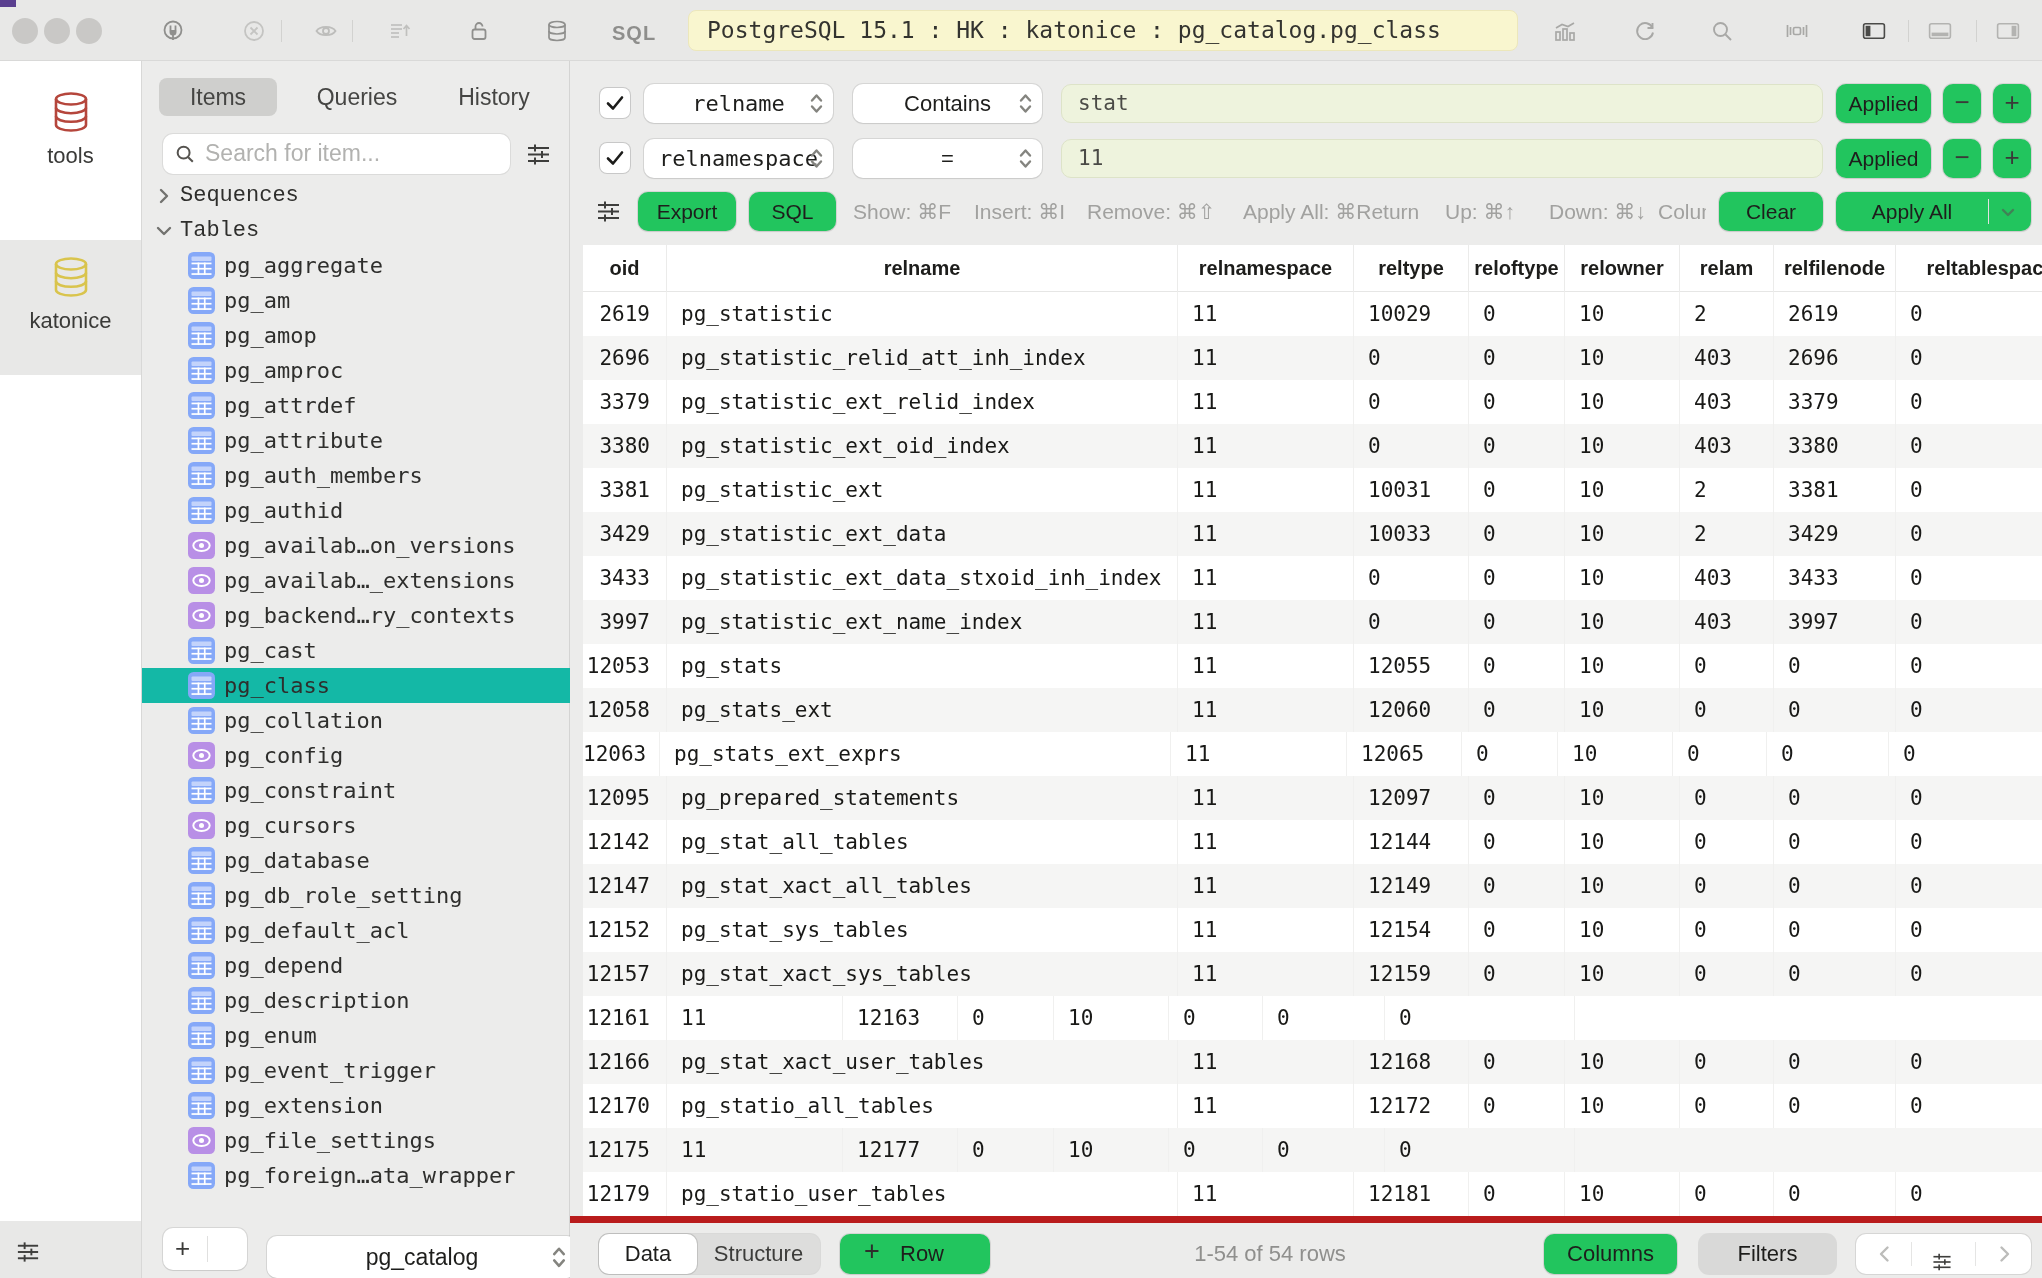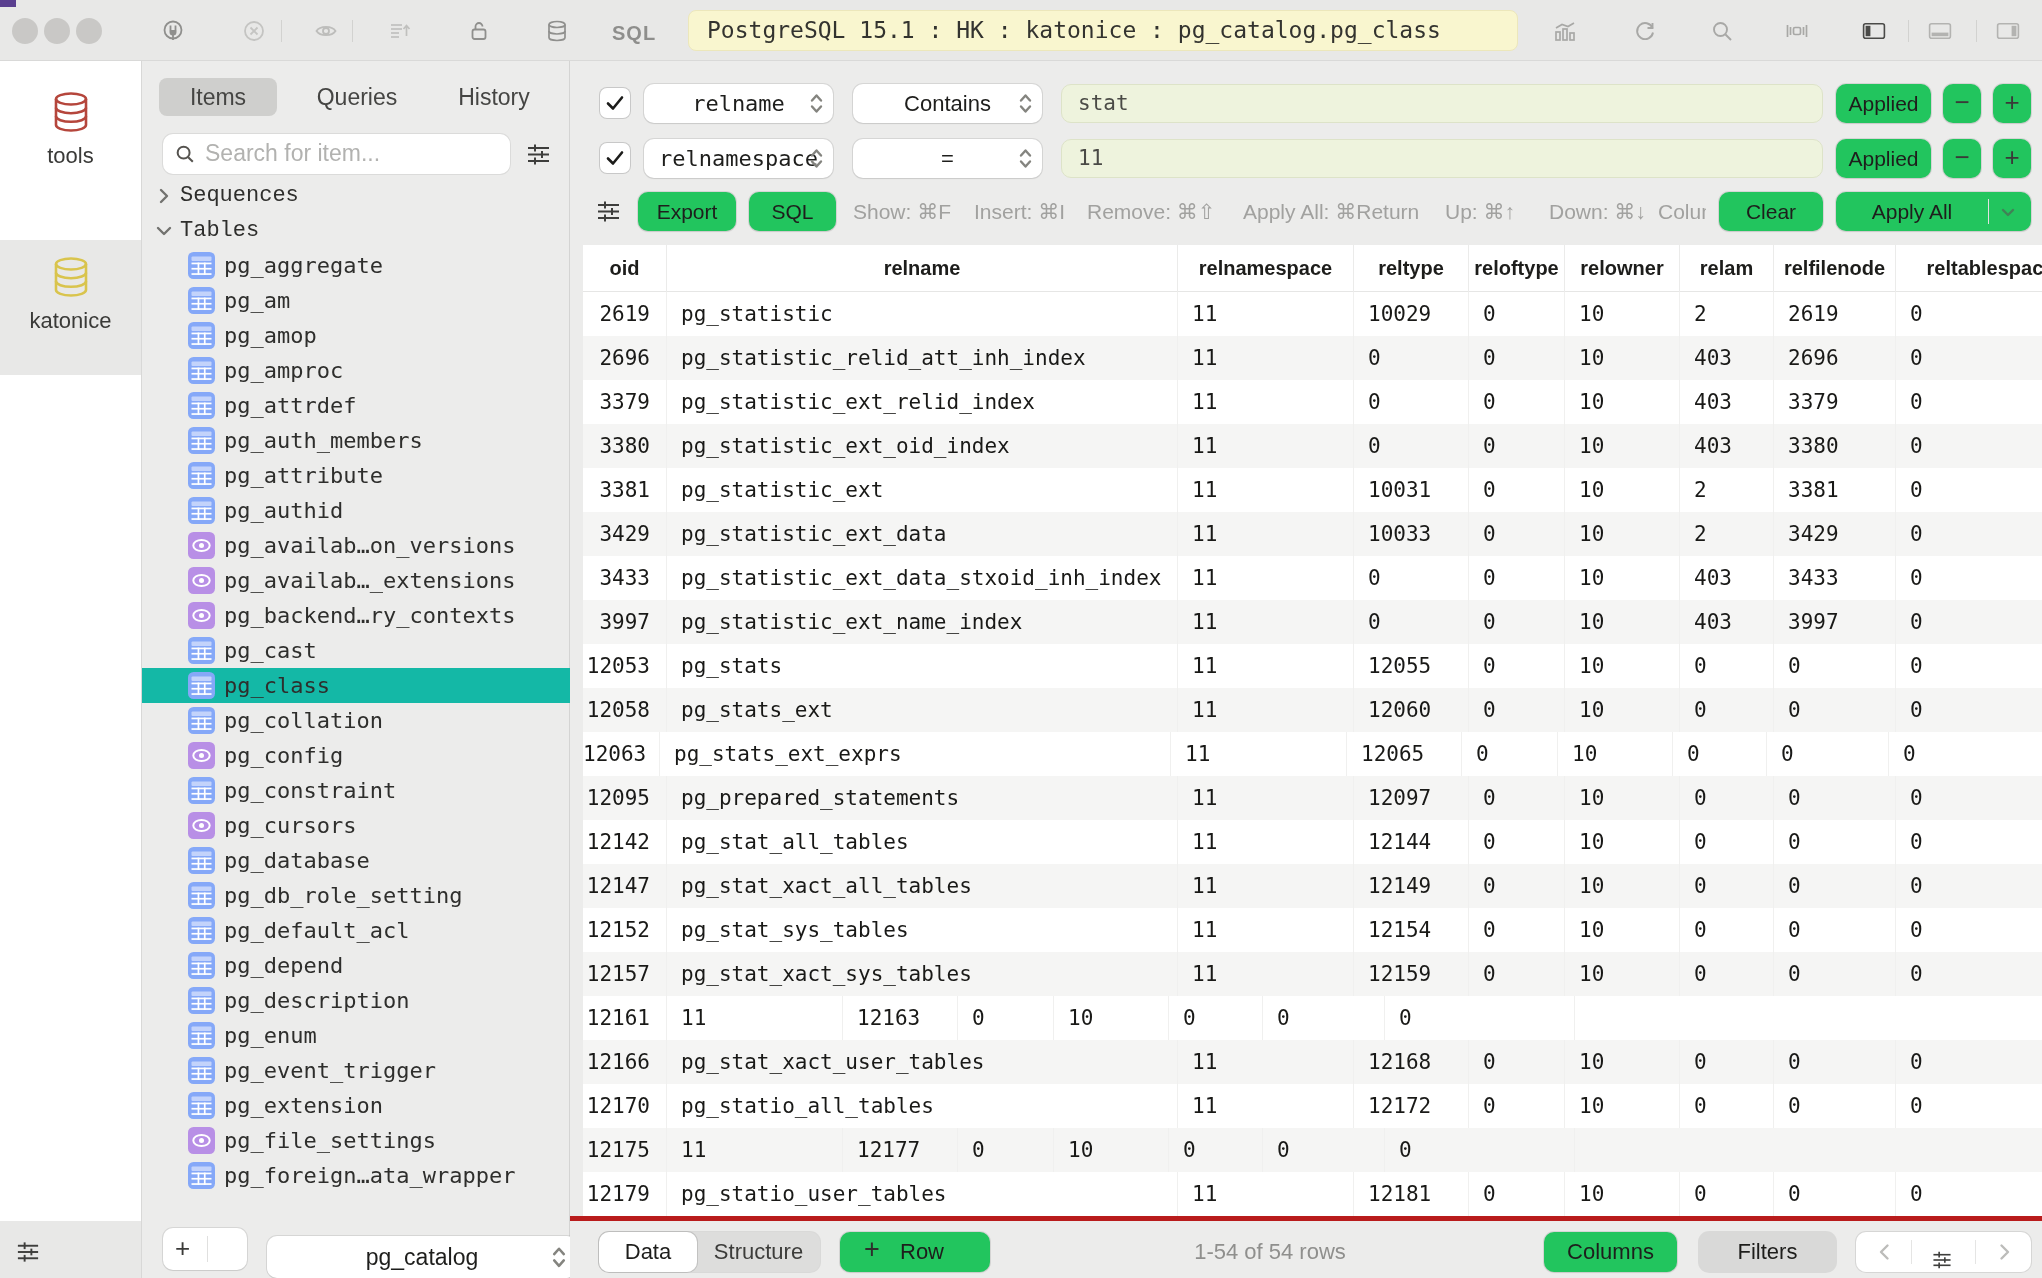--- a/index.html
+++ b/index.html
@@ -87,21 +87,21 @@
   
   #grid { position:absolute; left:13px; top:184px; width:1459px; height:971px; overflow:hidden; background:#fff; }
   #ghead { display:flex; height:47px; border-bottom:1px solid #e6e6e5; background:#fff; width:1510px; }
   .hcell { height:47px; line-height:47px; text-align:center; font-size:20px; font-weight:bold; color:#1d1d1b; border-right:1px solid #ebebea; overflow:hidden; white-space:nowrap; flex:none; }
   .grow { display:flex; height:44px; width:1510px; background:#fff; }
   .grow:nth-child(even) { background:#f5f5f4; }
   .gcell { height:44px; line-height:44px; font-family:"DejaVu Sans Mono",monospace; font-size:21px; color:#191917; border-right:1px solid #f0f0ef; overflow:hidden; white-space:nowrap; padding-left:14px; flex:none; }
   .gcell.num0 { text-align:right; padding-left:0; padding-right:16px; }
 
   
-  #statusbar { position:absolute; left:0; top:1155px; width:1472px; height:62px; background:#ececeb; border-top:5px solid #b91c1c; }
+  #statusbar { position:absolute; left:0; top:1155px; width:1472px; height:62px; background:#ececeb; border-top:7px solid #b91c1c; }
   #seg { position:absolute; left:29px; top:11px; width:221px; height:40px; border-radius:10px; background:#dddddc; box-shadow:0 0 0 1px rgba(0,0,0,.08); }
   #seg-data { position:absolute; left:0; top:0; width:98px; height:40px; background:#fff; border-radius:10px; box-shadow:0 0 0 1px rgba(0,0,0,.12); line-height:40px; text-align:center; font-size:22px; color:#1d1d1b; }
   #seg-structure { position:absolute; left:98px; top:0; width:123px; height:40px; line-height:40px; text-align:center; font-size:22px; color:#3c3c3a; }
   #addrow-btn { position:absolute; left:270px; top:11px; width:150px; height:40px; }
   #addrow-btn .plus { position:absolute; left:24px; top:2px; font-size:27px; color:#2e2e2c; }
   #addrow-btn .lbl { position:absolute; left:60px; line-height:40px; font-size:22px; }
   #row-count { position:absolute; left:540px; top:11px; width:320px; text-align:center; line-height:40px; font-size:22px; color:#8f8f8d; }
   #columns-btn { position:absolute; left:974px; top:11px; width:133px; height:40px; line-height:40px; font-size:22px; }
   #filters-btn { position:absolute; left:1129px; top:11px; width:137px; height:40px; line-height:40px; font-size:22px; background:#d9d9d8; border-radius:10px; text-align:center; box-shadow:0 0 0 1px rgba(0,0,0,.08); color:#1d1d1b; }
   #pager { position:absolute; left:1286px; top:11px; width:175px; height:40px; background:#fff; border-radius:10px; box-shadow:0 0 0 1px rgba(0,0,0,.09); }
@@ -370,37 +370,37 @@
               <rect x="3.5" y="4.5" width="20" height="4.6" rx="1" fill="#c3d3fb"></rect>
               <g fill="#ffffff">
                 <rect x="3.5" y="10.6" width="20" height="1.7"></rect>
                 <rect x="3.5" y="15.9" width="20" height="1.7"></rect>
                 <rect x="3.5" y="21.2" width="20" height="1.7"></rect>
                 <rect x="9.6" y="10.6" width="1.7" height="12.3"></rect>
                 <rect x="15.9" y="10.6" width="1.7" height="12.3"></rect>
               </g>
             </svg>
           </span>
+          <span class="tree-name">pg_attribute</span>
+        </div>
+        <div class="tree-row">
+          <span class="tree-ic">
+            <svg viewBox="0 0 27 27">
+              <rect width="27" height="27" rx="5.5" fill="#85a8f8"></rect>
+              <rect x="3.5" y="4.5" width="20" height="4.6" rx="1" fill="#c3d3fb"></rect>
+              <g fill="#ffffff">
+                <rect x="3.5" y="10.6" width="20" height="1.7"></rect>
+                <rect x="3.5" y="15.9" width="20" height="1.7"></rect>
+                <rect x="3.5" y="21.2" width="20" height="1.7"></rect>
+                <rect x="9.6" y="10.6" width="1.7" height="12.3"></rect>
+                <rect x="15.9" y="10.6" width="1.7" height="12.3"></rect>
+              </g>
+            </svg>
+          </span>
           <span class="tree-name">pg_auth_members</span>
-        </div>
-        <div class="tree-row">
-          <span class="tree-ic">
-            <svg viewBox="0 0 27 27">
-              <rect width="27" height="27" rx="5.5" fill="#85a8f8"></rect>
-              <rect x="3.5" y="4.5" width="20" height="4.6" rx="1" fill="#c3d3fb"></rect>
-              <g fill="#ffffff">
-                <rect x="3.5" y="10.6" width="20" height="1.7"></rect>
-                <rect x="3.5" y="15.9" width="20" height="1.7"></rect>
-                <rect x="3.5" y="21.2" width="20" height="1.7"></rect>
-                <rect x="9.6" y="10.6" width="1.7" height="12.3"></rect>
-                <rect x="15.9" y="10.6" width="1.7" height="12.3"></rect>
-              </g>
-            </svg>
-          </span>
-          <span class="tree-name">pg_attribute</span>
         </div>
         <div class="tree-row">
           <span class="tree-ic">
             <svg viewBox="0 0 27 27">
               <rect width="27" height="27" rx="5.5" fill="#85a8f8"></rect>
               <rect x="3.5" y="4.5" width="20" height="4.6" rx="1" fill="#c3d3fb"></rect>
               <g fill="#ffffff">
                 <rect x="3.5" y="10.6" width="20" height="1.7"></rect>
                 <rect x="3.5" y="15.9" width="20" height="1.7"></rect>
                 <rect x="3.5" y="21.2" width="20" height="1.7"></rect>

